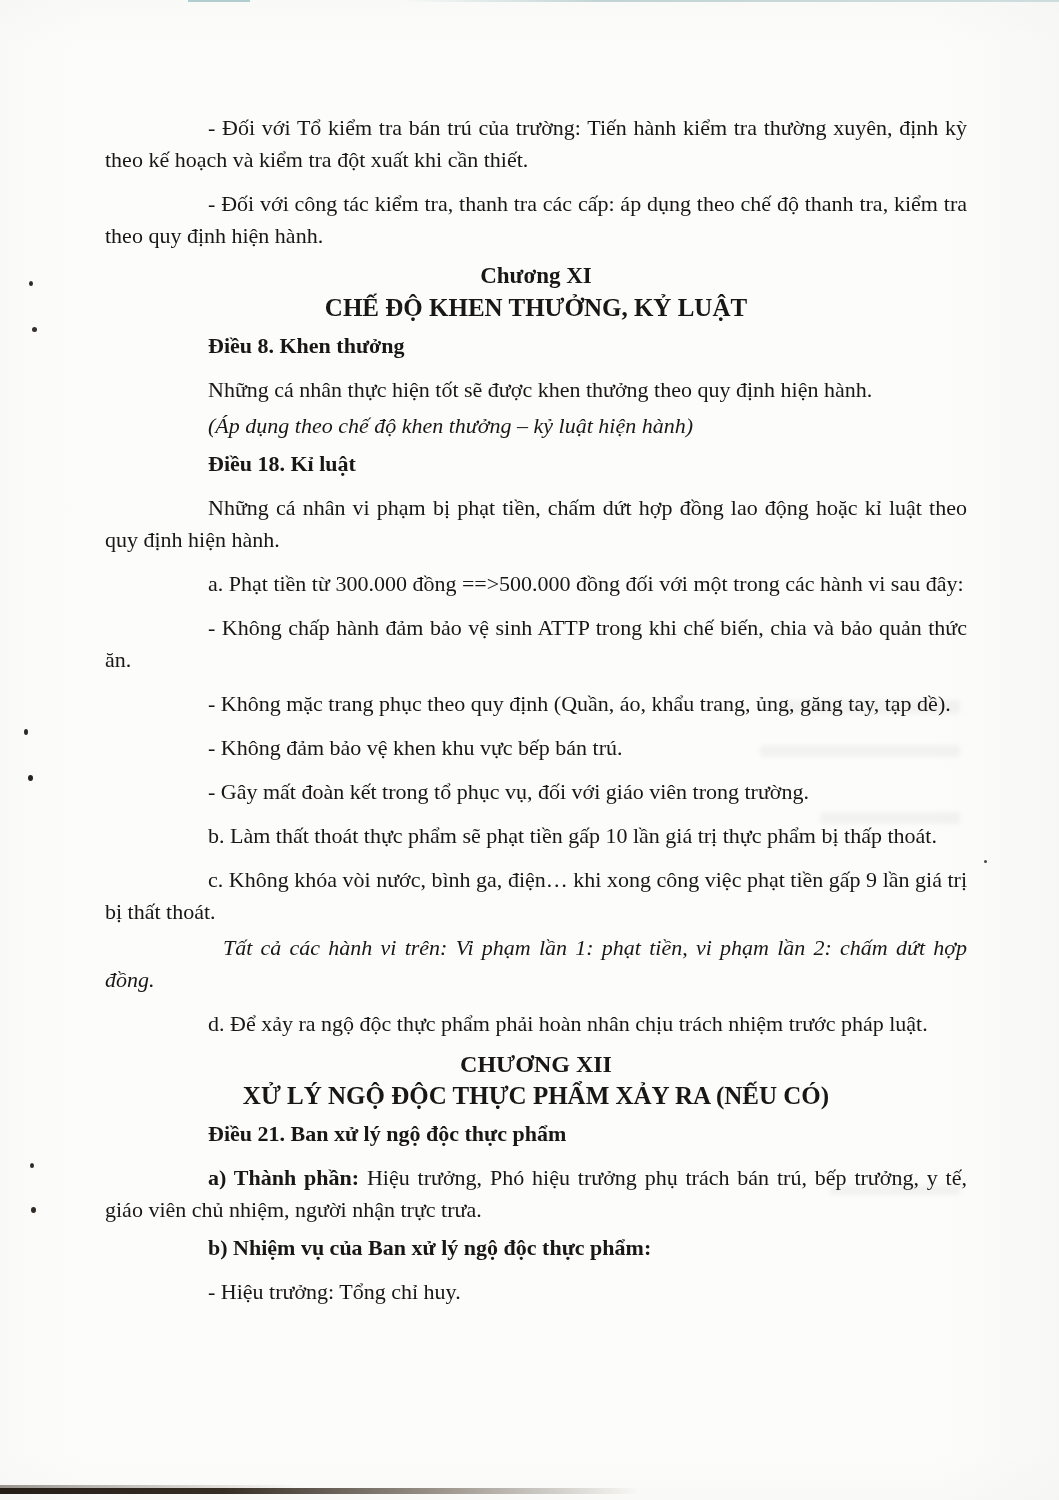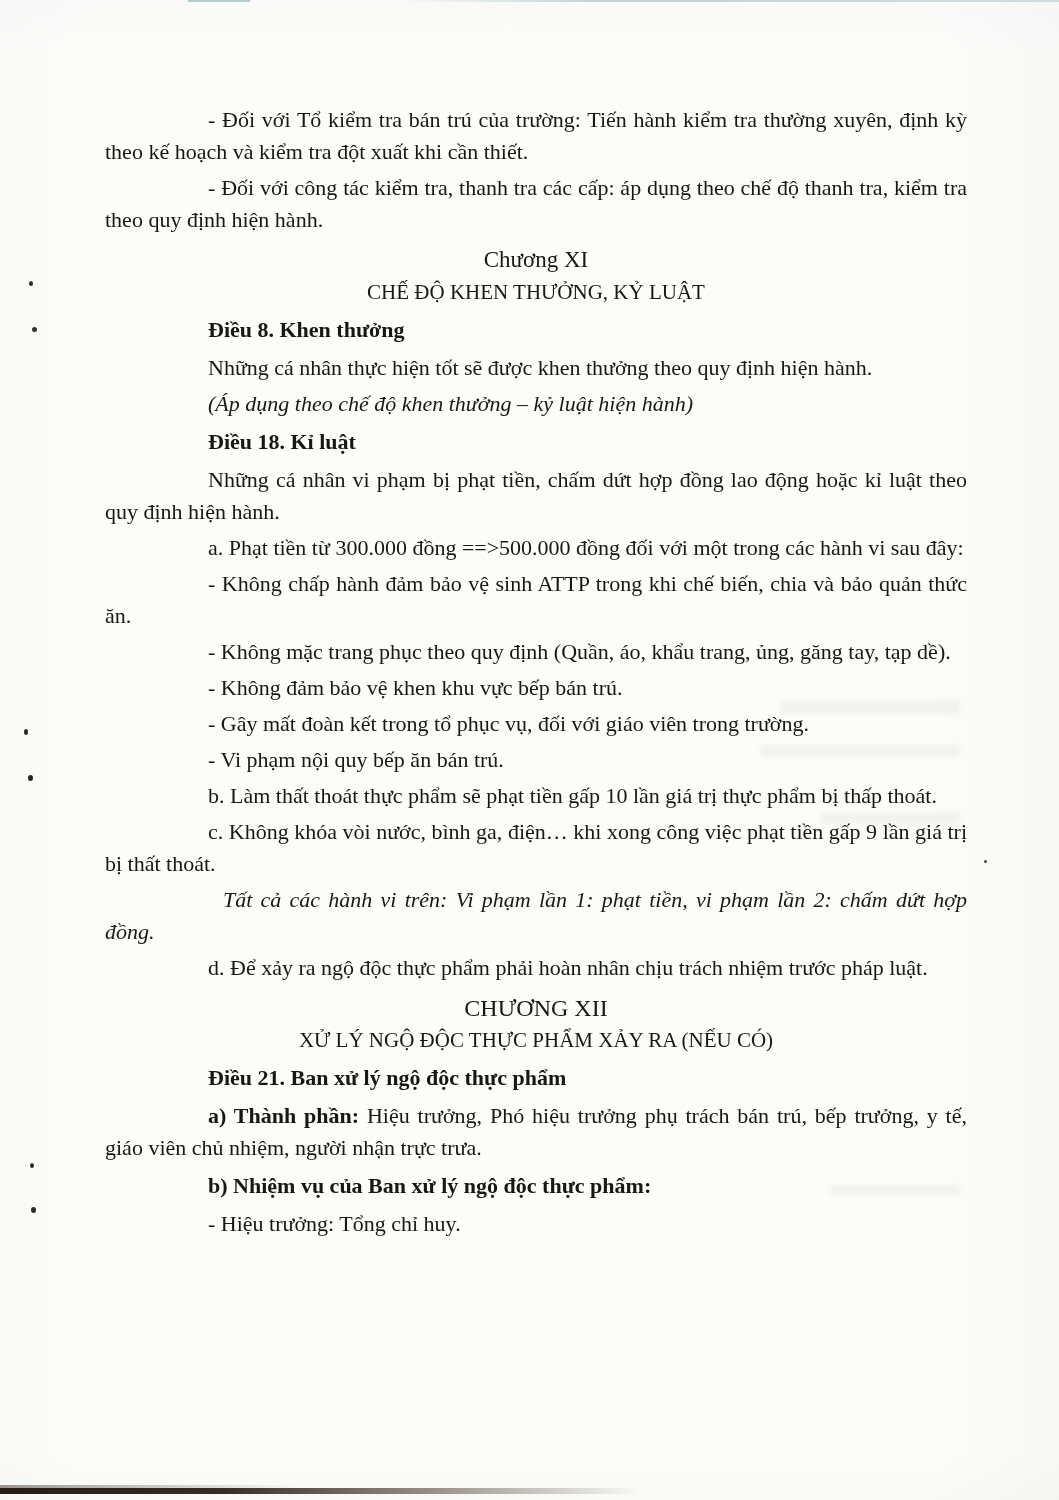--- a/index.html
+++ b/index.html
@@ -19,21 +19,21 @@
       linear-gradient(90deg, rgba(230,232,230,0.12) 0%, rgba(255,255,255,0) 8%, rgba(255,255,255,0) 88%, rgba(228,230,230,0.18) 100%),
       linear-gradient(180deg, rgba(240,243,243,0.25) 0%, rgba(255,255,255,0) 3%, rgba(255,255,255,0) 97%, rgba(240,240,238,0.25) 100%);
   }
   .doc {
     position: absolute;
     top: 100px; left: 105px;
     width: 862px;
     font-size: 22px;
     line-height: 32px;
   }
-  .doc p { margin: 4px 0 4px 0; }
+  .doc p { margin: 12px 0 4px 0; }
   .body-par {
     text-align: justify;
     text-indent: 103px;
   }
   .left-heading {
     font-weight: bold;
     text-indent: 103px;
     margin-top: 6px !important;
     margin-bottom: 6px !important;
   }
@@ -45,25 +45,25 @@
   }
   .bolditalic-par {
     font-weight: normal;
     font-style: italic;
     text-align: justify;
     text-indent: 118px;
     margin-top: 4px !important;
   }
   .center-heading {
     text-align: center;
-    font-weight: normal;
+    font-weight: bold;
     margin: 8px 0 0 0 !important;
   }
   .ch-small  { font-size: 23px; }
-  .ch-caps   { font-size: 21px; margin-top: 0 !important; margin-bottom: 4px !important; }
+  .ch-caps   { font-size: 25px; margin-top: 0 !important; margin-bottom: 4px !important; }
   .ch-caps12 { font-size: 24px; margin-top: 8px !important; }
   .lead-bold { font-weight: bold; }
 
   
   .speck {
     position: absolute;
     background: #2c2a28;
     border-radius: 50%;
   }
   .sp1 { left: 29px;  top: 281px;  width: 4px; height: 5px; }
@@ -120,21 +120,20 @@
   <p class="left-heading">Điều 8. Khen thưởng</p>
   <p class="body-par">Những cá nhân thực hiện tốt sẽ được khen thưởng theo quy định hiện hành.</p>
   <p class="italic-par">(Áp dụng theo chế độ khen thưởng – kỷ luật hiện hành)</p>
   <p class="left-heading">Điều 18. Kỉ luật</p>
   <p class="body-par">Những cá nhân vi phạm bị phạt tiền, chấm dứt hợp đồng lao động hoặc kỉ luật theo quy định hiện hành.</p>
   <p class="body-par">a. Phạt tiền từ 300.000 đồng ==&gt;500.000 đồng đối với một trong các hành vi sau đây:</p>
   <p class="body-par">- Không chấp hành đảm bảo vệ sinh ATTP trong khi chế biến, chia và bảo quản thức ăn.</p>
   <p class="body-par">- Không mặc trang phục theo quy định (Quần, áo, khẩu trang, ủng, găng tay, tạp dề).</p>
   <p class="body-par">- Không đảm bảo vệ khen khu vực bếp bán trú.</p>
   <p class="body-par">- Gây mất đoàn kết trong tổ phục vụ, đối với giáo viên trong trường.</p>
-  <p class="body-par">- Vi phạm nội quy bếp ăn bán trú.</p>
   <p class="body-par">b. Làm thất thoát thực phẩm sẽ phạt tiền gấp 10 lần giá trị thực phẩm bị thấp thoát.</p>
   <p class="body-par">c. Không khóa vòi nước, bình ga, điện… khi xong công việc phạt tiền gấp 9 lần giá trị bị thất thoát.</p>
   <p class="bolditalic-par">Tất cả các hành vi trên: Vi phạm lần 1: phạt tiền, vi phạm lần 2: chấm dứt hợp đồng.</p>
   <p class="body-par">d. Để xảy ra ngộ độc thực phẩm phải hoàn nhân chịu trách nhiệm trước pháp luật.</p>
   <p class="center-heading ch-caps12">CHƯƠNG XII</p>
   <p class="center-heading ch-caps">XỬ LÝ NGỘ ĐỘC THỰC PHẨM XẢY RA (NẾU CÓ)</p>
   <p class="left-heading">Điều 21. Ban xử lý ngộ độc thực phẩm</p>
   <p class="body-par"><span class="lead-bold">a) Thành phần: </span><span>Hiệu trưởng, Phó hiệu trưởng phụ trách bán trú, bếp trưởng, y tế, giáo viên chủ nhiệm, người nhận trực trưa.</span></p>
   <p class="left-heading">b) Nhiệm vụ của Ban xử lý ngộ độc thực phẩm:</p>
   <p class="body-par">- Hiệu trưởng: Tổng chỉ huy.</p>

